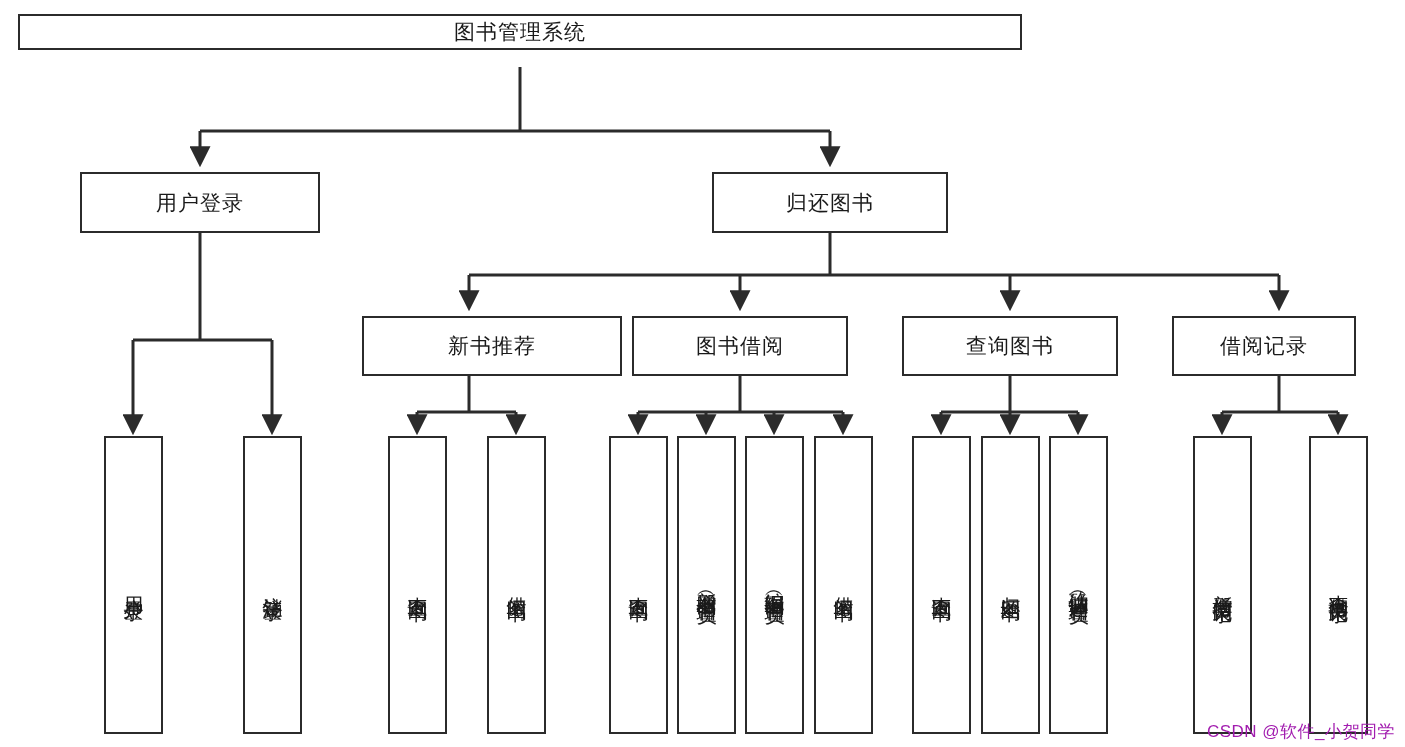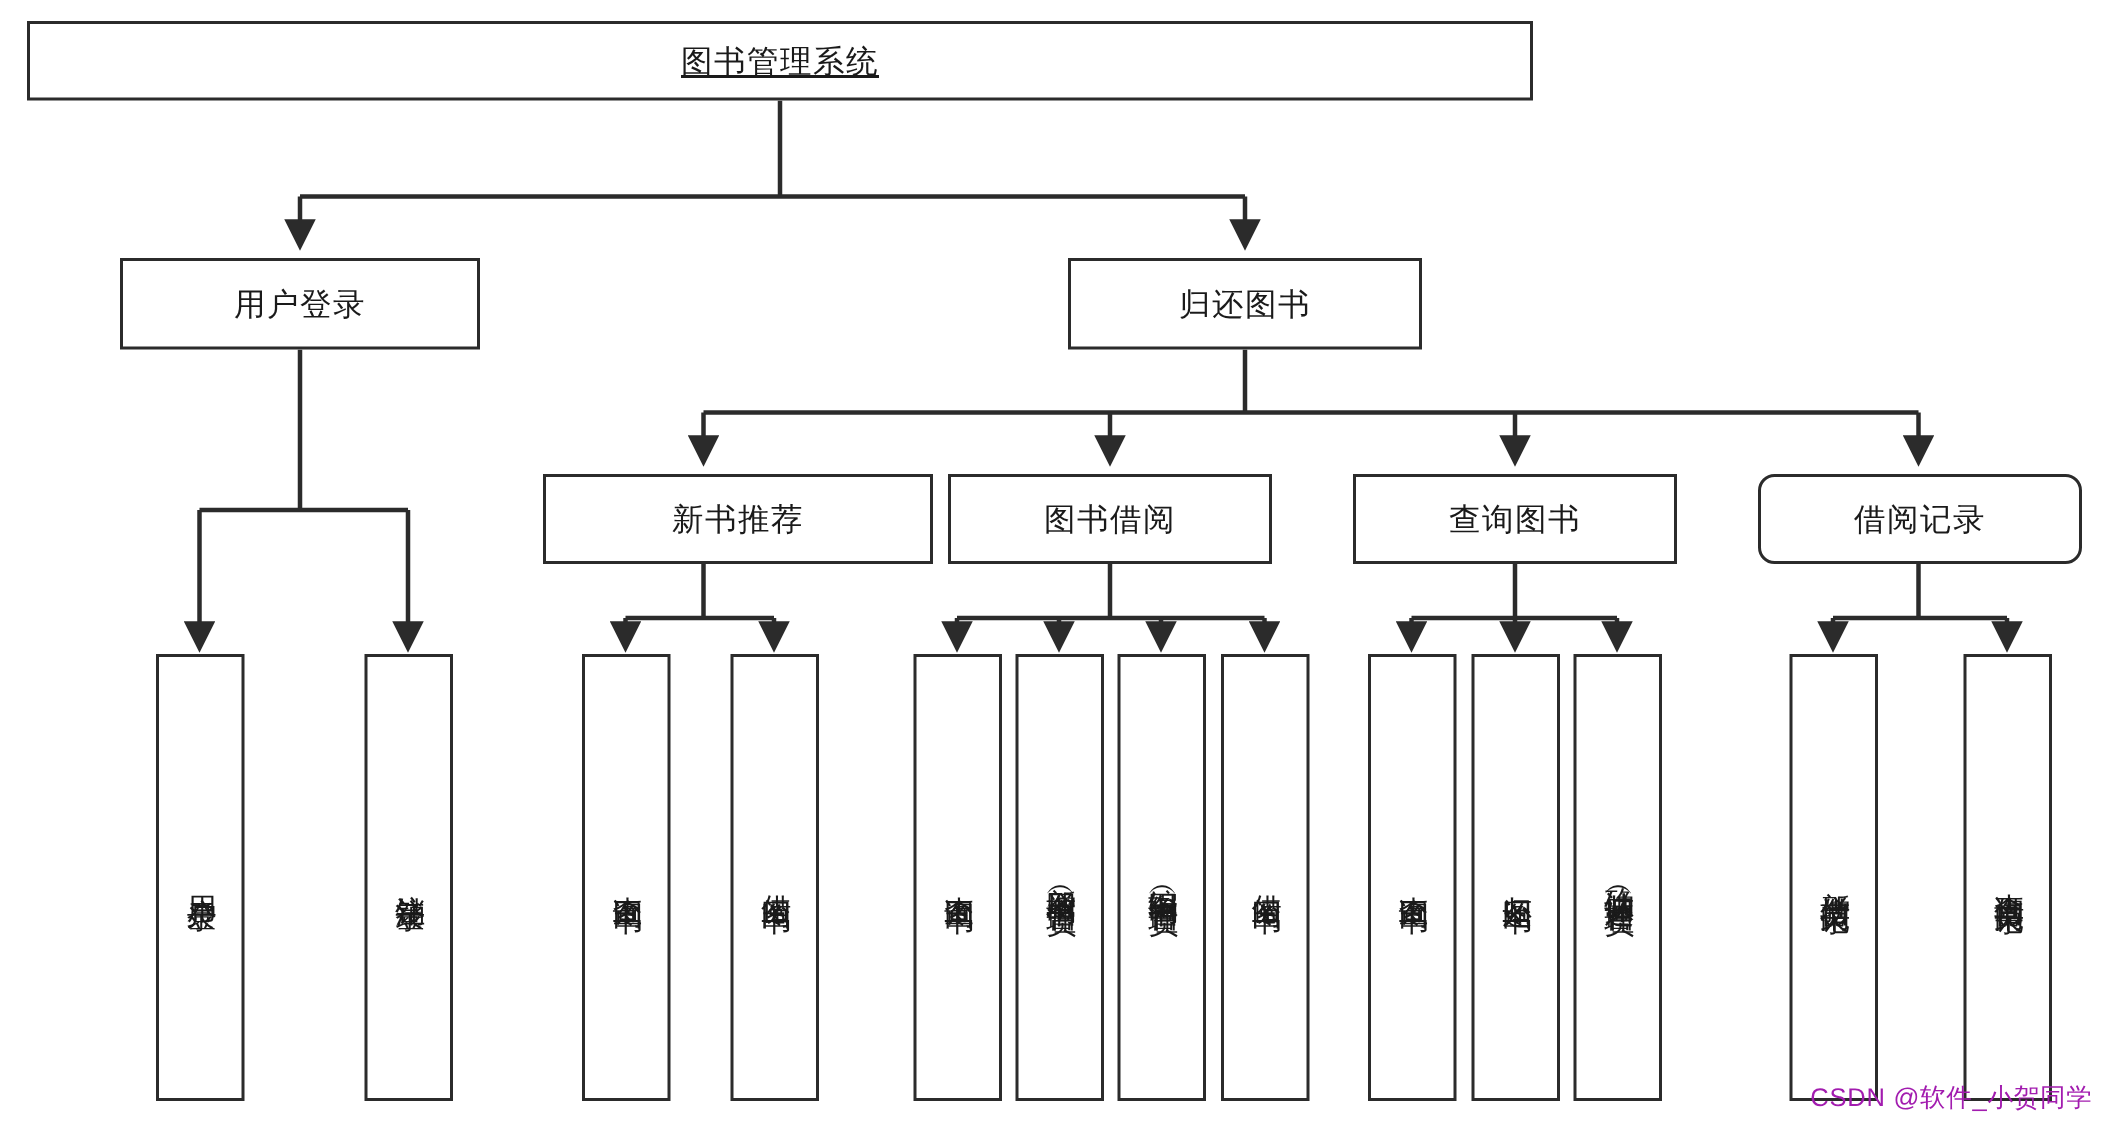--- a/index.html
+++ b/index.html
@@ -114,41 +114,41 @@
       <path d="M 1010 412 L 1010 431" marker-end="url(#arrow)"></path>
       <path d="M 1078 412 L 1078 431" marker-end="url(#arrow)"></path>
 
       <path d="M 1279 376 L 1279 412"></path>
       <path d="M 1222 412 L 1338 412"></path>
       <path d="M 1222 412 L 1222 431" marker-end="url(#arrow)"></path>
       <path d="M 1338 412 L 1338 431" marker-end="url(#arrow)"></path>
     </g>
   </svg>
 
-  <div class="node horiz" style="left:18px; top:14px; width:1004px; height:53px;text-decoration:underline;">
+  <div class="node horiz" style="left:18px; top:14px; width:1004px; height:36px;">
     <span>图书管理系统</span>
   </div>
 
   <div class="node horiz" style="left:80px; top:172px; width:240px; height:61px;">
     <span>用户登录</span>
   </div>
   <div class="node horiz" style="left:712px; top:172px; width:236px; height:61px;">
     <span>归还图书</span>
   </div>
 
   <div class="node horiz" style="left:362px; top:316px; width:260px; height:60px;">
     <span>新书推荐</span>
   </div>
   <div class="node horiz" style="left:632px; top:316px; width:216px; height:60px;">
     <span>图书借阅</span>
   </div>
   <div class="node horiz" style="left:902px; top:316px; width:216px; height:60px;">
     <span>查询图书</span>
   </div>
-  <div class="node horiz" style="left:1172px; top:316px; width:216px; height:60px;border-radius:11px;">
+  <div class="node horiz" style="left:1172px; top:316px; width:184px; height:60px;">
     <span>借阅记录</span>
   </div>
 
   <div class="node vert" style="left:104px; top:436px; width:59px; height:298px;">
     <span class="vlabel">用户登录</span>
   </div>
   <div class="node vert" style="left:243px; top:436px; width:59px; height:298px;">
     <span class="vlabel">注销登录</span>
   </div>
 

